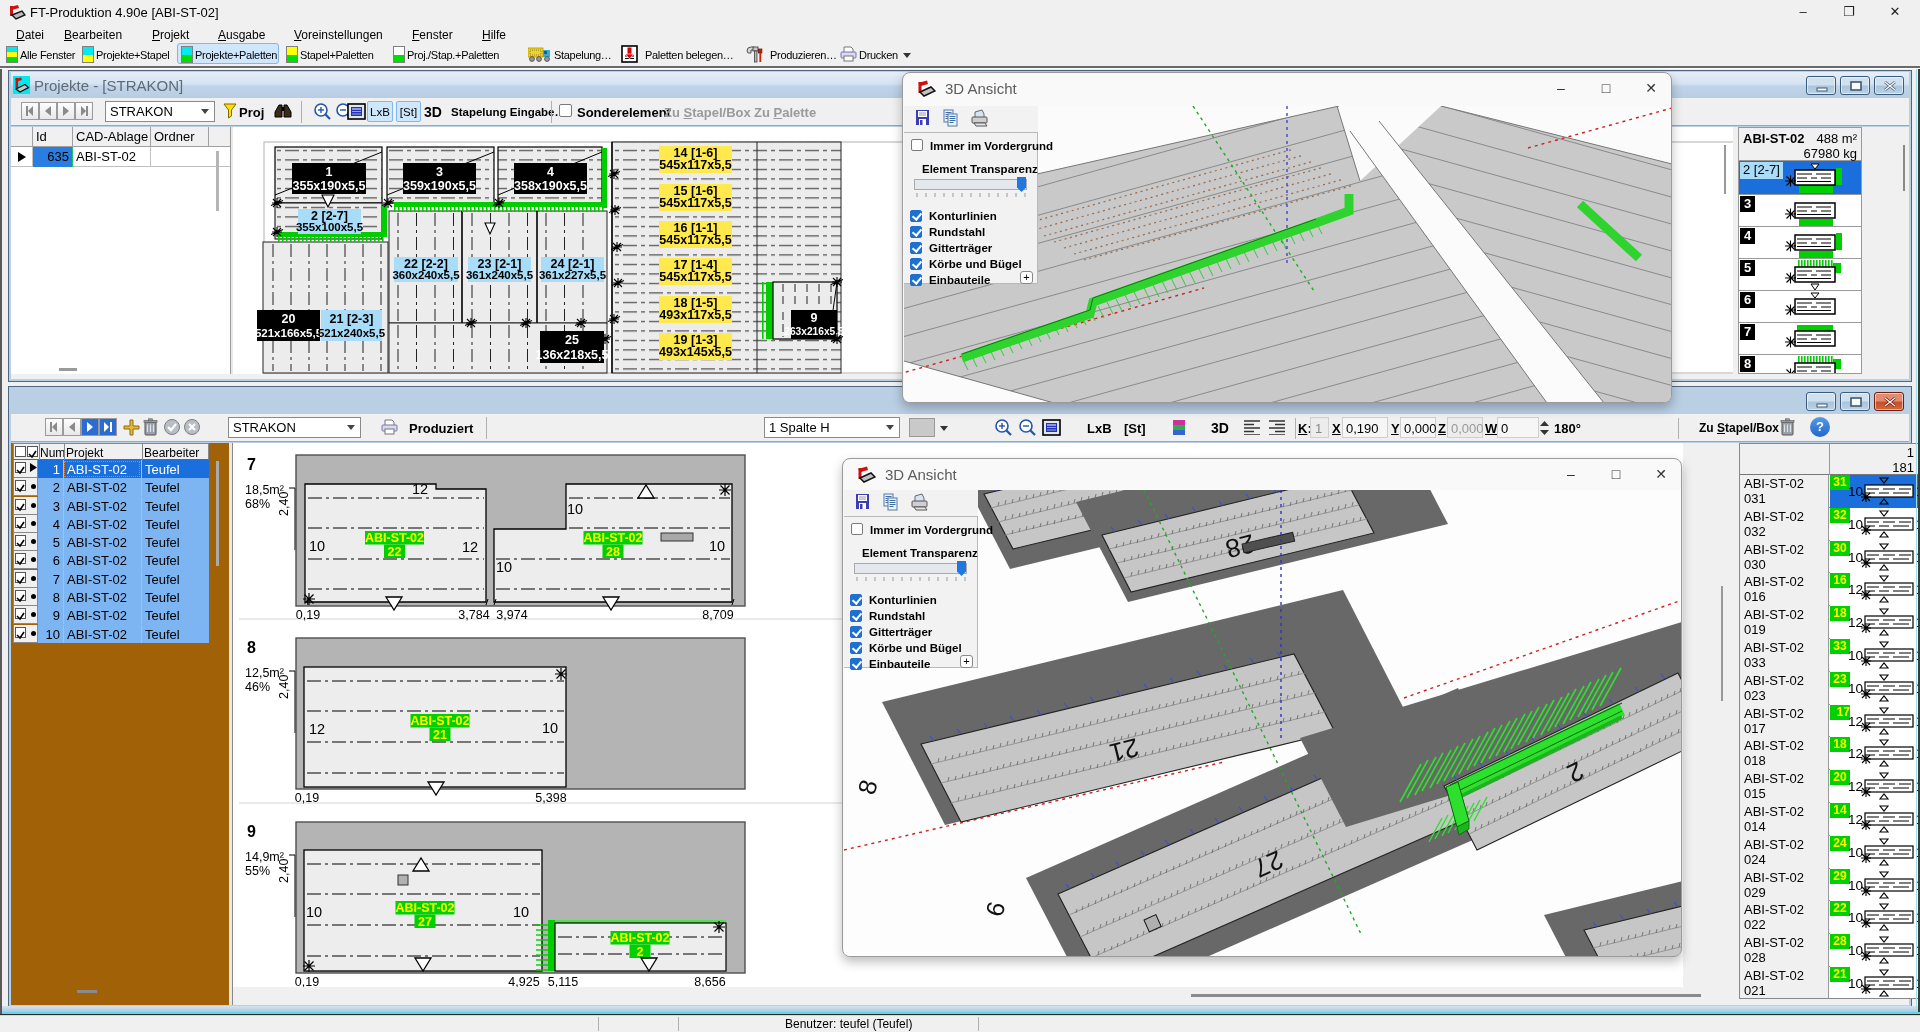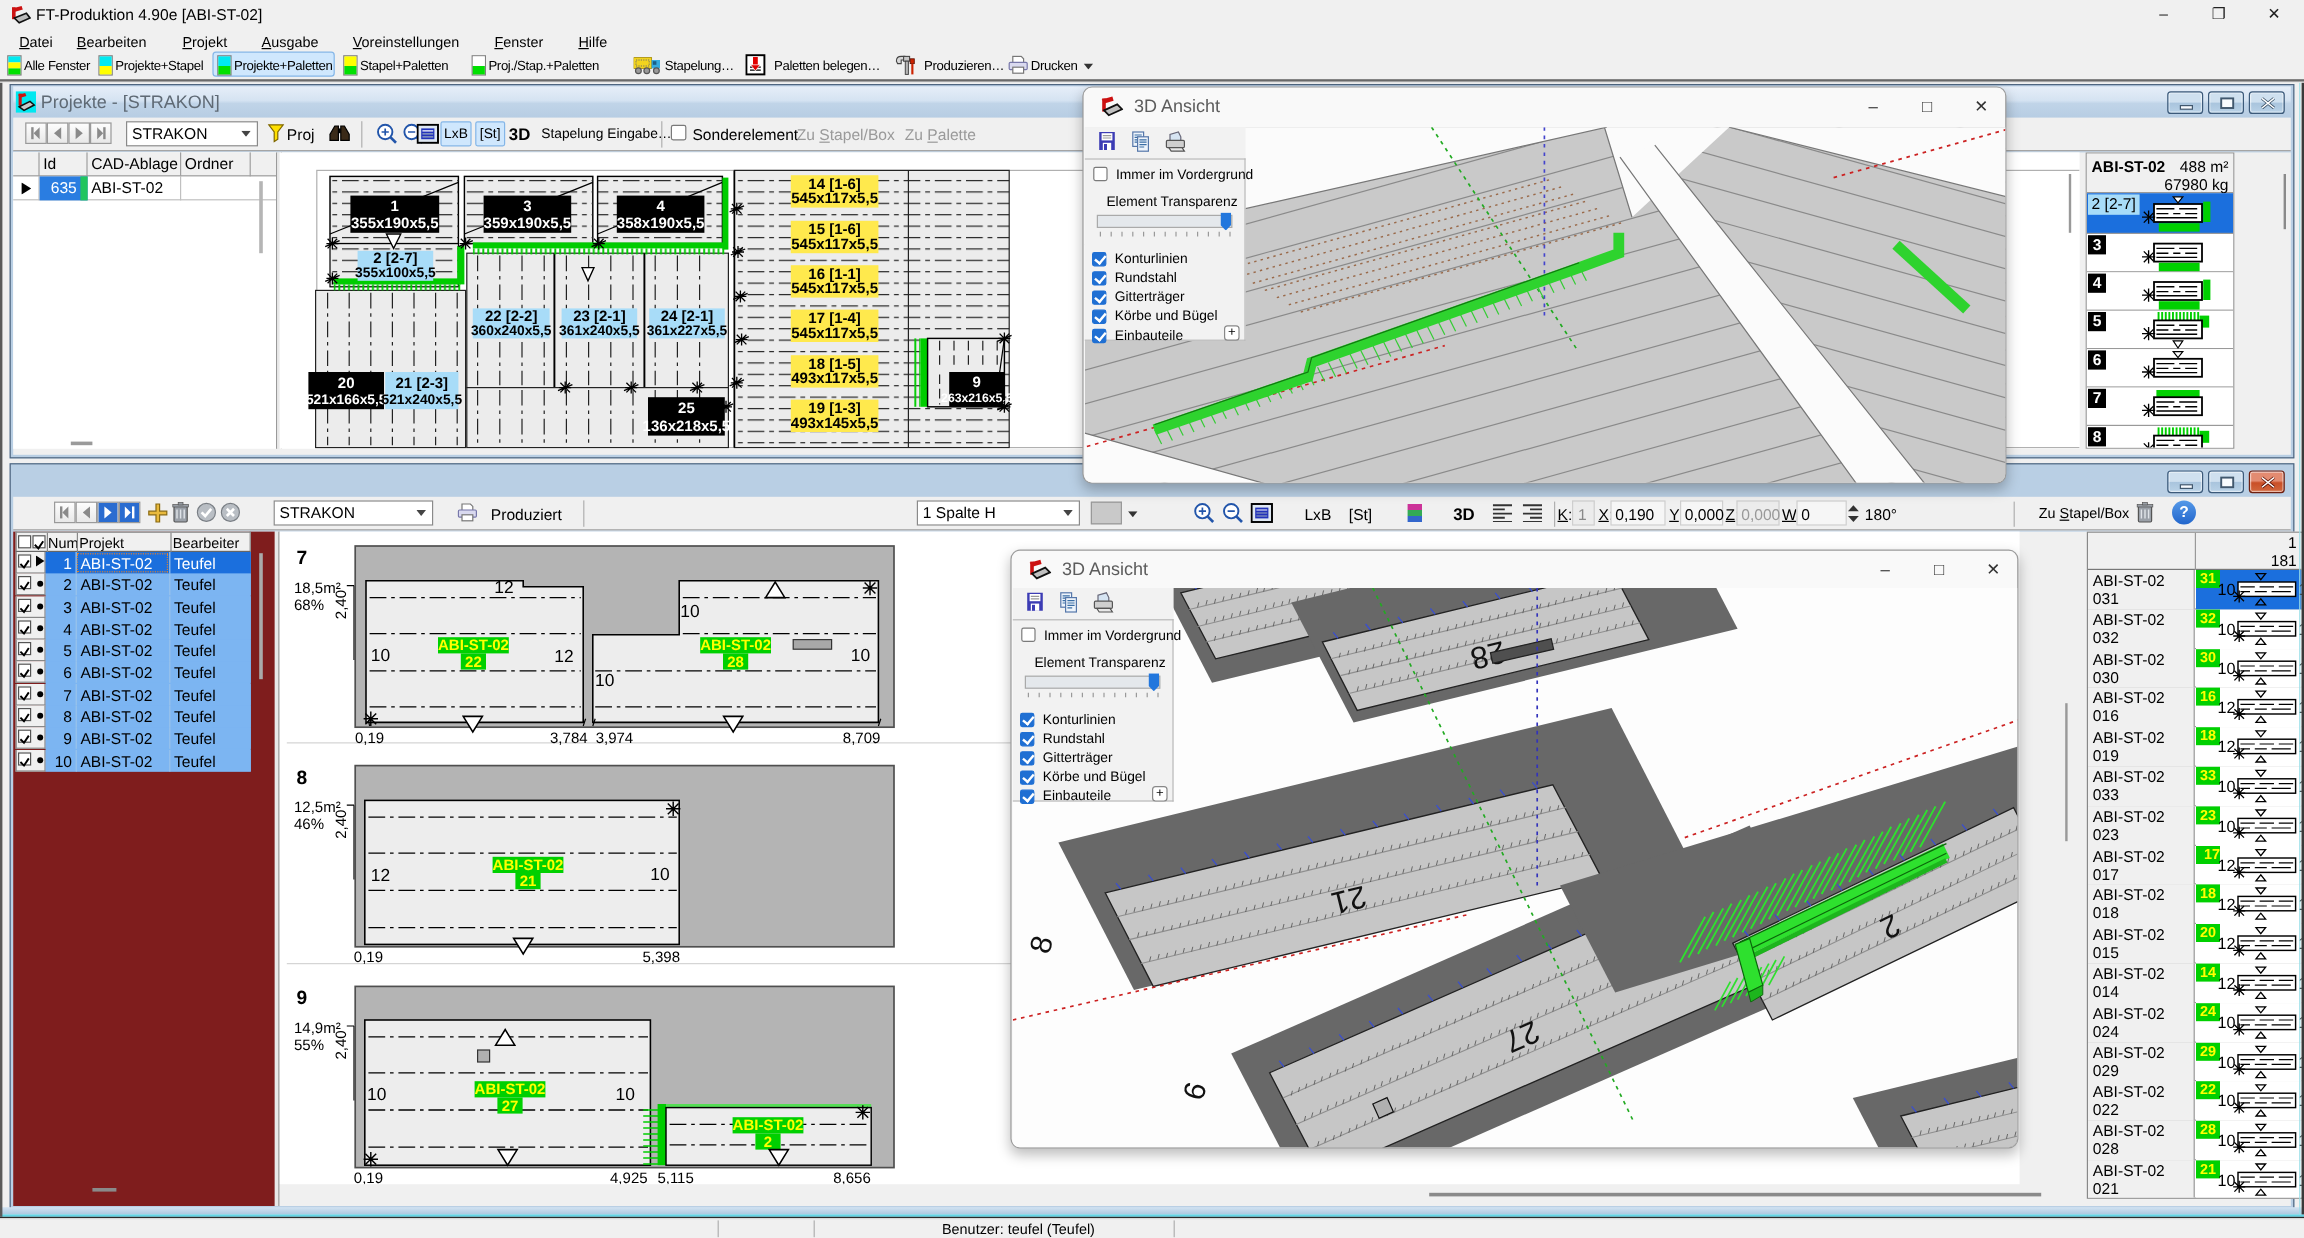--- a/index.html
+++ b/index.html
@@ -40,21 +40,21 @@
 
 .grid { position:absolute; background:#fff; border:1px solid #8c8c8c; }
 
 .w11 { position:absolute; background:#f9f9f9; border:1px solid #9b9b9b; border-radius:8px; box-shadow:0 5px 11px rgba(0,0,0,.26); overflow:hidden; }
 .w11 .w11title { position:absolute; left:0; top:0; right:0; height:30px; }
 .w11 .w11text { position:absolute; left:42px; top:7px; font-size:15px; color:#5c5c5c; }
 .w11 .wg { position:absolute; top:0px; width:40px; height:30px; text-align:center; line-height:30px; font-size:14px; color:#333; }
 .chk { position:absolute; width:13px; height:13px; border:1px solid #7a7a7a; border-radius:2px; background:#fff; }
 .chk.on { background:#1f6fd3; border-color:#1f6fd3; }
 .chk.on:after { content:""; position:absolute; left:3px; top:0px; width:5px; height:8px; border:solid #fff; border-width:0 2px 2px 0; transform:rotate(40deg); }
-.lbl13 { position:absolute; font-size:13px; white-space:nowrap; }
+.lbl13 { position:absolute; font-size:13px; white-space:nowrap;font-weight:bold; }
 .w11 .lbl13 { font-size:11.5px; }
 .w11 .chk { width:12px; height:12px; }
 .w11 .chk.on:after { left:2.5px; top:0px; width:4px; height:7px; }
 
 #statusbar { position:absolute; left:0; top:1015px; width:1920px; height:17px; background:#f0f0f0; font-size:12px; }
 </style>
 </head>
 <body>
 
 <div id="titlebar">
@@ -235,21 +235,21 @@
       <div class="abs" style="left:0;top:0;width:219px;height:20px;background:#f0f0f0;border-bottom:1px solid #a0a0a0">
         <div class="abs" style="left:0;top:0;width:22px;height:20px;border-right:1px solid #a0a0a0"></div>
         <div class="abs" style="left:22px;top:0;width:40px;height:20px;border-right:1px solid #a0a0a0;padding:2px 3px">Id</div>
         <div class="abs" style="left:62px;top:0;width:78px;height:20px;border-right:1px solid #a0a0a0;padding:2px 3px;white-space:nowrap">CAD-Ablage</div>
         <div class="abs" style="left:140px;top:0;width:58px;height:20px;border-right:1px solid #a0a0a0;padding:2px 3px">Ordner</div>
       </div>
       <div class="abs" style="left:0;top:20px;width:219px;height:20px;border-bottom:1px solid #c0c0c0">
         <div class="abs" style="left:0;top:0;width:22px;height:20px;border-right:1px solid #c0c0c0"><svg width="10" height="10" style="margin:5px 0 0 6px">
               <path d="M1 0 L9 5 L1 10 Z" fill="#000"></path>
             </svg></div>
-        <div class="abs" style="left:22px;top:0;width:40px;height:20px;background:#2a7de1;color:#ffffff;text-align:right;padding:2px 3px;border-right:6px solid #22c55e">635</div>
+        <div class="abs" style="left:22px;top:0;width:40px;height:20px;background:#2a7de1;color:#000000;text-align:right;padding:2px 3px;border-right:1px solid #22c55e">635</div>
         <div class="abs" style="left:62px;top:0;width:78px;height:20px;padding:2px 3px;border-right:1px solid #c0c0c0;white-space:nowrap">ABI-ST-02</div>
       </div>
       <div class="abs" style="left:205px;top:24px;width:3px;height:60px;background:#b5b5b5"></div>
       <div class="abs" style="left:48px;top:241px;width:18px;height:3px;background:#9a9a9a"></div>
     </div>
     <div class="abs" style="left:220px;top:0;width:4px;height:247px;background:#e8e8e8;border-right:1px solid #888"></div>
 
     <div class="abs" id="plancanvas" style="left:222px;top:0;width:1500px;height:247px;background:#fff;overflow:hidden"><svg width="1500" height="247" viewBox="0 0 1500 247">
 <defs>
 <pattern id="ph" width="26" height="9.5" patternUnits="userSpaceOnUse">
@@ -676,21 +676,21 @@
     <svg class="abs" style="left:1769px;top:4px" width="15" height="18" viewBox="0 0 15 18">
         <rect x="2" y="4" width="11" height="13" rx="1" fill="#9aa0a8" stroke="#555"></rect>
         <rect x="1" y="2.5" width="13" height="2" fill="#9aa0a8" stroke="#555" stroke-width=".6"></rect>
         <rect x="5.5" y="0.8" width="4" height="2" fill="#9aa0a8" stroke="#555" stroke-width=".6"></rect>
         <path d="M4.5 6.5 V14 M7.5 6.5 V14 M10.5 6.5 V14" stroke="#dfe3e8" stroke-width="1.2"></path>
       </svg>
     <div class="abs" style="left:1799px;top:3px;width:20px;height:20px;border-radius:50%;background:linear-gradient(#5599e8,#2266cc);color:#fff;font-weight:bold;text-align:center;line-height:20px;font-size:13px">?</div>
   </div>
   <div class="mbody">
 
-    <div class="abs" style="left:0;top:0;width:218px;height:562px;background:#7f1d1d">
+    <div class="abs" style="left:0;top:0;width:218px;height:562px;background:#a16207">
       <div class="abs" style="left:2px;top:0px;width:196px;height:17px;background:#f0f0f0;border:1px solid #888;border-bottom-color:#666">
         <div class="abs" style="left:1px;top:2px;width:11px;height:11px;border:1px solid #555;background:#fff"></div>
         <div class="abs" style="left:13px;top:2px;width:11px;height:11px;border:1px solid #555;background:#fff"><svg width="9" height="9" style="margin:0 0 0 0">
               <path d="M1 4 L4 7 L8 1" stroke="#000" stroke-width="1.6" fill="none"></path>
             </svg></div>
         <div class="abs" style="left:26px;top:2px;font-size:12px">Num</div>
         <div class="abs" style="left:52px;top:2px;font-size:12px">Projekt</div>
         <div class="abs" style="left:130px;top:2px;font-size:12px">Bearbeiter</div>
         <div class="sep" style="left:25px;top:0;height:17px;background:#888"></div>
         <div class="sep" style="left:50px;top:0;height:17px;background:#888"></div>

